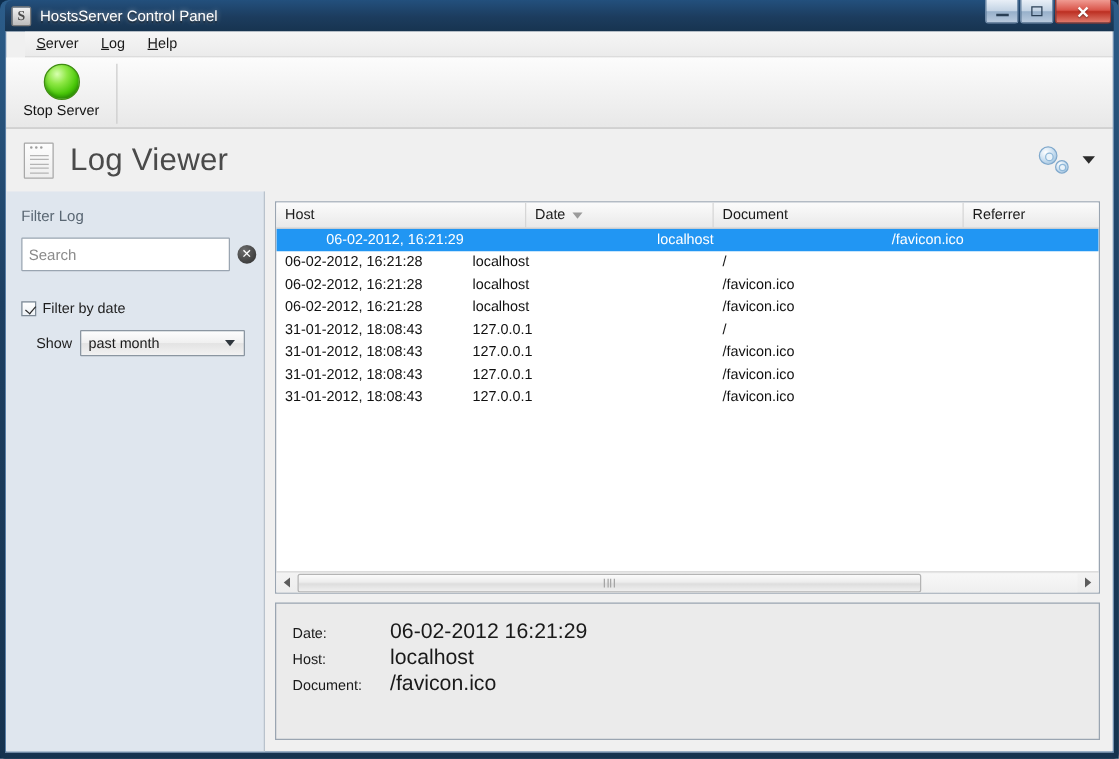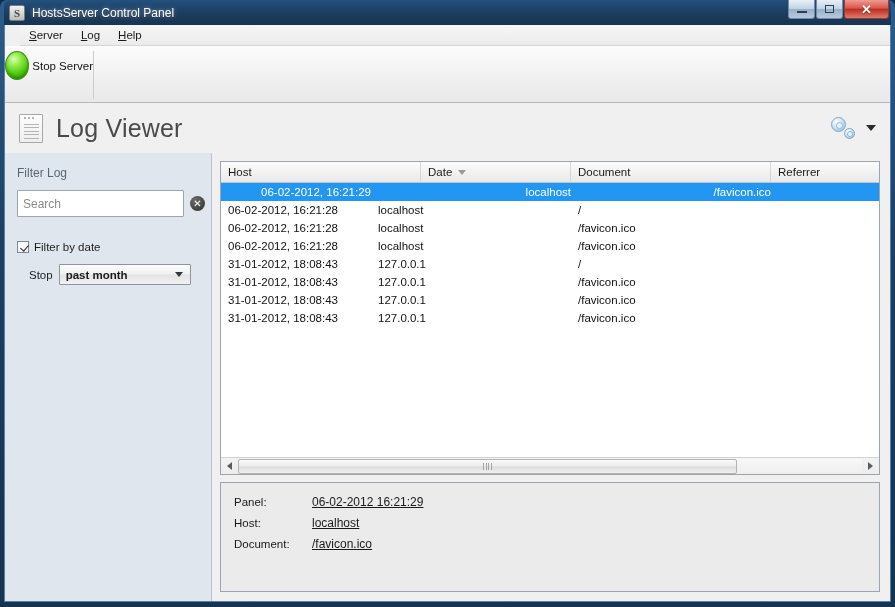--- a/index.html
+++ b/index.html
@@ -113,21 +113,21 @@
     height: 57px;
     background: linear-gradient(180deg, #fcfcfc 0%, #f2f2f2 50%, #e8e8e8 100%);
     border-bottom: 1px solid #b9b9b9;
     display: flex;
     align-items: flex-start;
     padding-top: 3px;
   }
   .tool-btn {
     width: 88px;
     display: flex;
-    flex-direction: row;
+    flex-direction: column;
     align-items: center;
     gap: 3px;
     padding-top: 2px;
   }
   .tool-sep {
     width: 1px;
     height: 48px;
     background: #cccccc;
     margin-top: 2px;
   }
@@ -337,21 +337,20 @@
   .combo {
     width: 132px;
     height: 21px;
     border: 1px solid #8b96a1;
     background: linear-gradient(180deg, #fdfdfd 0%, #f0f0f0 48%, #e3e3e3 52%, #f2f2f2 100%);
     display: flex;
     align-items: center;
     padding: 0 6px;
     position: relative;
     border-radius: 1px;
-    font-weight: bold;
   }
   .combo-value { font-size: 11.5px; color: #1a1a1a; }
   .combo-arrow {
     position: absolute;
     right: 7px;
     width: 0; height: 0;
     border-left: 4.5px solid transparent;
     border-right: 4.5px solid transparent;
     border-top: 5px solid #30373d;
   }
@@ -476,23 +475,22 @@
     align-items: baseline;
     height: 21px;
   }
   .detail-label {
     width: 78px;
     font-size: 11.5px;
     color: #1a1a1a;
     flex: none;
   }
   .detail-value {
-    font-size: 12px;
+    font-size: 17px;
     color: #1a1a1a;
-    text-decoration: underline;
   }
 </style>
 </head>
 <body>
 
 <div class="window">
 
   <div class="titlebar">
     <div class="title-icon">S</div>
     <div class="title-text">HostsServer Control Panel</div>
@@ -556,21 +554,21 @@
         <div class="sidebar-title">Filter Log</div>
         <div class="search-row">
           <input class="search-input" type="text" placeholder="Search" style="">
           <button class="clear-btn">✕</button>
         </div>
         <div class="check-row">
           <span class="checkbox"></span>
           <span class="check-label">Filter by date</span>
         </div>
         <div class="show-row">
-          <span class="show-label">Stop</span>
+          <span class="show-label">Show</span>
           <div class="combo">
             <span class="combo-value">past month</span>
             <span class="combo-arrow"></span>
           </div>
         </div>
       </div>
 
       <div class="main">
 
         <div class="table-panel">
@@ -646,21 +644,21 @@
                 </div>
             </div>
             <div class="sb-arrow">
                 <span class="tri-r"></span>
               </div>
           </div>
         </div>
 
         <div class="detail-panel">
           <div class="detail-row">
-            <span class="detail-label">Panel:</span>
+            <span class="detail-label">Date:</span>
             <span class="detail-value">06-02-2012 16:21:29</span>
           </div>
           <div class="detail-row">
             <span class="detail-label">Host:</span>
             <span class="detail-value">localhost</span>
           </div>
           <div class="detail-row">
             <span class="detail-label">Document:</span>
             <span class="detail-value">/favicon.ico</span>
           </div>

